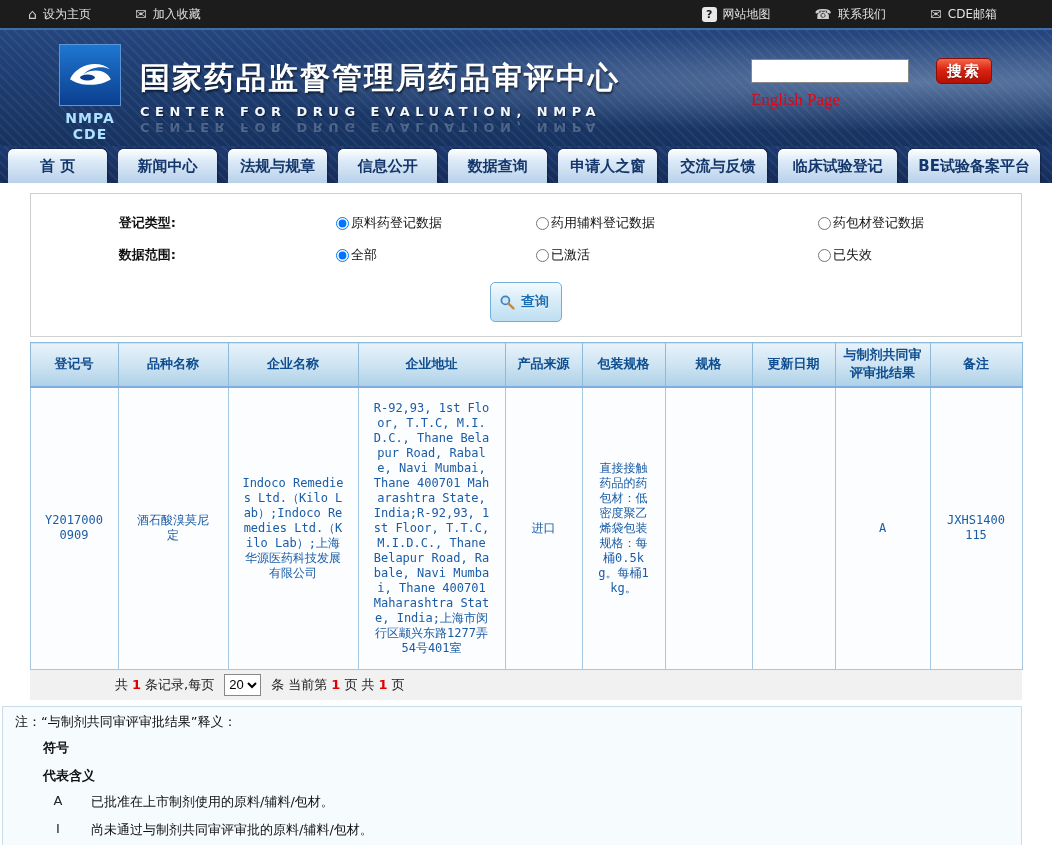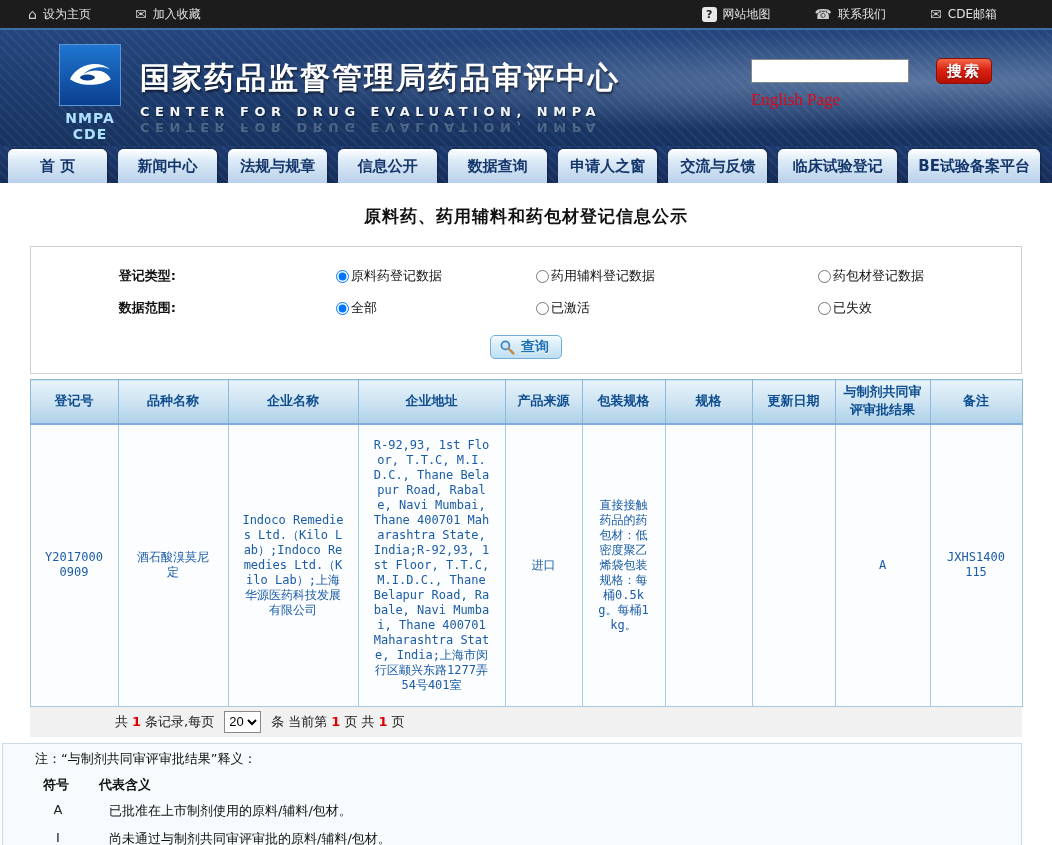--- a/index.html
+++ b/index.html
@@ -40,39 +40,39 @@
   .page-title { text-align:center; font-size:17px; font-weight:bold; color:#111; padding:12px 0 18px; letter-spacing:1px; }
   .form-box { width:992px; margin:0 auto; border:1px solid #cfcfcf; padding:12px 0 14px; }
   .form-row { display:flex; align-items:center; margin:8px 0 14px; font-size:13px; }
   .form-label { width:145px; text-align:right; font-weight:bold; color:#111; }
   .opt { display:flex; align-items:center; gap:2px; color:#111; }
   .opt input { margin:0; }
   .opt1 { margin-left:160px; width:200px; }
   .opt2 { width:282px; }
   .query-input { margin-left:78px; width:668px; height:22px; border:1px solid #7f9db9; font-size:12px; padding:0 5px; color:#333; }
   .btn-row { text-align:center; margin-top:18px; }
-  .query-btn { display:inline-flex; align-items:center; gap:6px; height:24px; padding:0 12px 0 8px; border:1px solid #74aed6; border-radius:5px; background:linear-gradient(#f3fafe,#d8ecf8 45%,#bedff2); color:#1a6fb5; font-size:14px; font-weight:bold; cursor:pointer; text-shadow:0 1px 0 #fff; }
+  .query-btn { display:inline-flex; align-items:center; gap:6px; height:40px; padding:0 12px 0 8px; border:1px solid #74aed6; border-radius:5px; background:linear-gradient(#f3fafe,#d8ecf8 45%,#bedff2); color:#1a6fb5; font-size:14px; font-weight:bold; cursor:pointer; text-shadow:0 1px 0 #fff; }
 
   
   table.results { width:992px; margin:5px auto 0; border-collapse:collapse; table-layout:fixed; }
   .results th { background:linear-gradient(#e8f3fa,#cbe2f1 55%,#aed0e7); border:1px solid #8fb9d8; border-bottom:2px solid #7fade0; color:#0e4d8f; font-size:13px; font-weight:bold; height:44px; padding:2px; }
   .results td { border:1px solid #a5c9e2; background:#fbfdff; color:#1b5ca6; font-size:12px; text-align:center; vertical-align:middle; height:220px; padding:13px; line-height:15px; font-family:"DejaVu Sans Mono","DejaVu Sans",monospace; word-break:break-all; }
 
   
   .pagination { width:992px; margin:0 auto; background:#f1f1f1; height:30px; display:flex; align-items:center; font-size:13px; color:#222; padding-left:85px; gap:4px; }
   .pagination .red { color:#e00000; font-weight:bold; }
   .page-select { margin:0 6px; height:22px; font-size:13px; border:1px solid #888; background:#fff; }
 
   
   .notes-box { width:1020px; margin:6px auto 0 2px; border:1px solid #cadcea; background:#f6fbfe; padding:6px 10px 10px 12px; font-size:13px; color:#111; }
-  .note-title { margin-bottom:8px;margin-left:20px; }
-  .note-header { font-weight:bold; margin:4px 0 8px 28px; display:flex; gap:30px; }
+  .note-title { margin-bottom:8px; }
+  .note-header { font-weight:bold; margin:4px 0 8px 28px; display:flex; gap:10px;flex-direction:column; }
   .note-row { display:flex; margin:0 0 10px 28px; }
   .note-symbol { width:30px; text-align:center; color:#222; }
-  .note-meaning { margin-left:36px; }
+  .note-meaning { margin-left:18px; }
 </style>
 </head>
 <body>
 
 <div class="topbar">
   <div class="grp">
     <span class="toplink">
       <span class="ticon">⌂</span>
       <span>设为主页</span>
     </span>
@@ -126,21 +126,20 @@
   <div class="tab">法规与规章</div>
   <div class="tab">信息公开</div>
   <div class="tab">数据查询</div>
   <div class="tab">申请人之窗</div>
   <div class="tab">交流与反馈</div>
   <div class="tab wide">临床试验登记</div>
   <div class="tab wide">BE试验备案平台</div>
 </div>
 
 <div class="content">
-  <div class="page-title">原料药、药用辅料和药包材登记信息公示</div>
 
   <div class="form-box">
     <div class="form-row">
       <span class="form-label">登记类型:</span>
       <label class="opt opt1">
         <input type="radio" name="regtype" checked="checked" style="">
         <span>原料药登记数据</span>
       </label>
       <label class="opt opt2">
         <input type="radio" name="regtype" style="">

